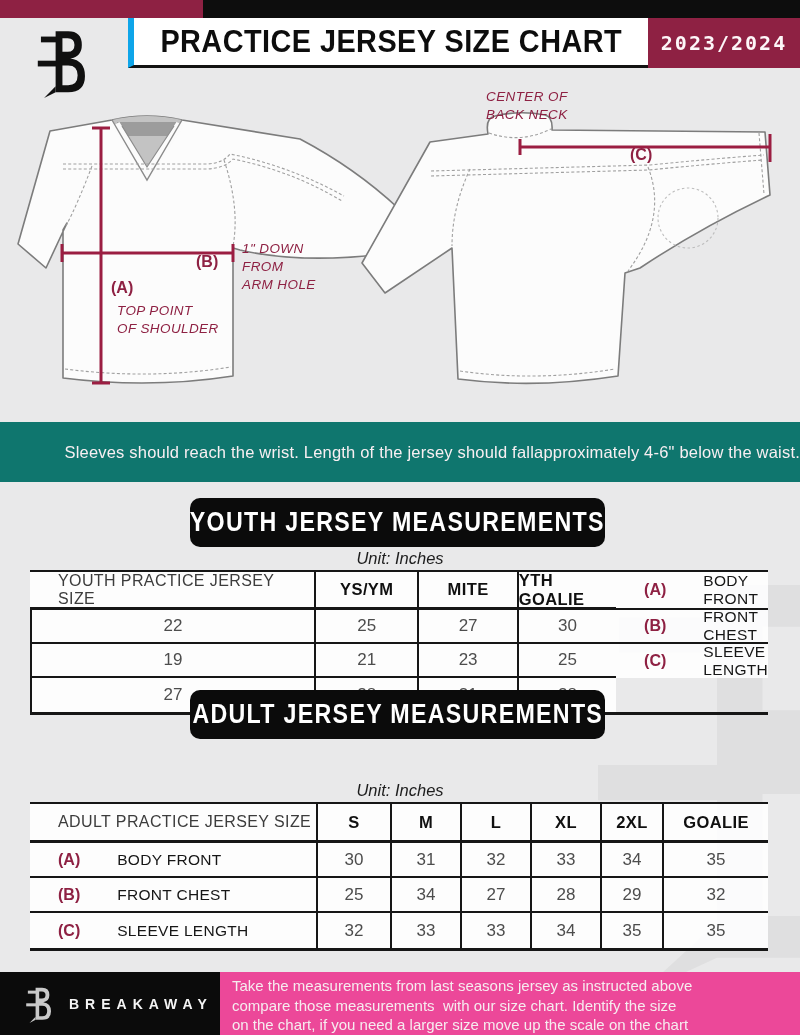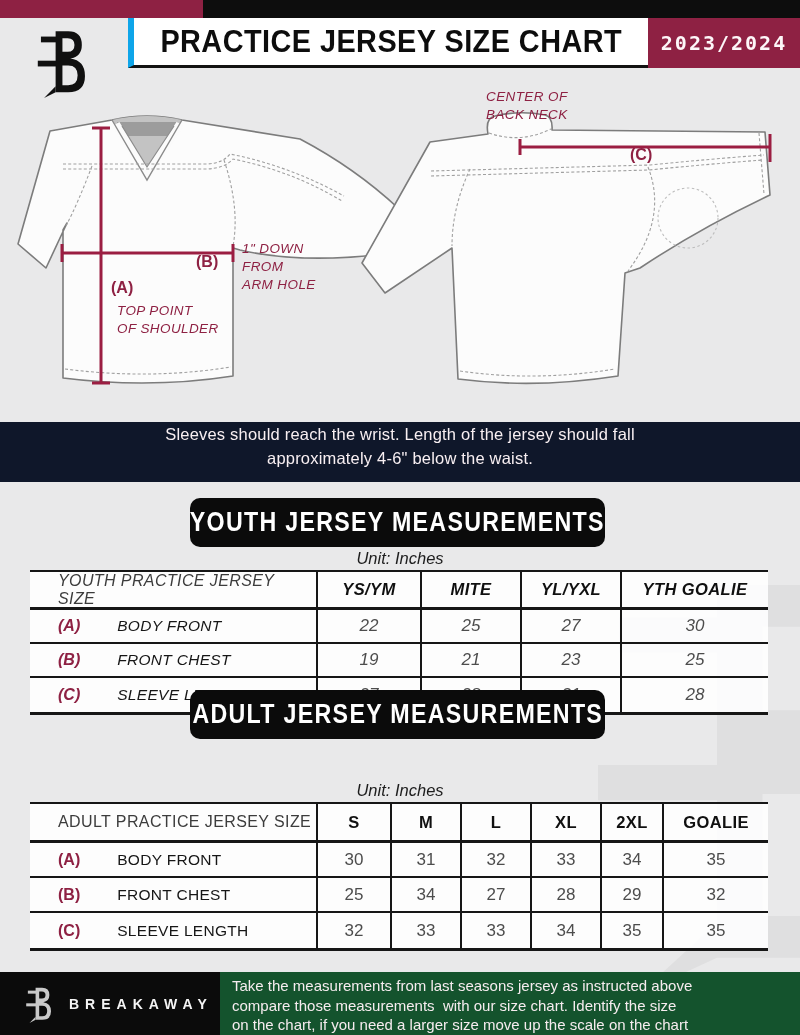--- a/index.html
+++ b/index.html
@@ -18,59 +18,59 @@
               display:flex;align-items:center;justify-content:center;z-index:3;}
   .season-box span{font-family:"DejaVu Sans Mono",monospace;font-weight:bold;font-size:20px;
                    color:#fdf6f8;letter-spacing:2px;}
   .logo-main{position:absolute;left:32px;top:24px;width:64px;height:76px;z-index:4;}
   
   .diagram-svg{position:absolute;left:0;top:68px;z-index:1;}
   .anno{position:absolute;color:#8e2143;z-index:2;}
   .anno .big{font-weight:bold;font-size:16px;font-style:normal;}
   .anno-note{font-style:italic;font-size:13.5px;line-height:18px;letter-spacing:.4px;font-weight:500;}
   
-  .notice{position:absolute;left:0;top:422px;width:800px;height:60px;background:#0f172a;z-index:2;
-          display:flex;flex-direction:column;align-items:center;justify-content:flex-start;}
+  .notice{position:absolute;left:0;top:422px;width:800px;height:60px;background:#0f766e;z-index:2;
+          display:flex;flex-direction:row;align-items:center;justify-content:flex-end;}
   .notice div{color:#f8eff2;font-size:16.5px;line-height:24px;letter-spacing:.2px;}
   
   .pill{position:absolute;left:190px;width:415px;height:49px;background:#0b0b0b;border-radius:10px;
         display:flex;align-items:center;justify-content:center;z-index:2;}
   .pill span{color:#ffffff;font-weight:bold;font-size:27px;letter-spacing:1.5px;
              transform:scaleX(.86);white-space:nowrap;}
   .pill.youth-pill{top:498px;text-align:center;}
   .pill.adult-pill{top:690px;}
   .unit{position:absolute;left:0;width:800px;text-align:center;font-style:italic;font-size:16.5px;
         color:#1d1d1d;z-index:2;}
   .unit.u1{top:549px;} .unit.u2{top:781px;}
   
   .tbl{position:absolute;left:30px;width:738px;display:grid;z-index:2;
        border-top:2px solid #161616;border-bottom:3px solid #161616;}
   .tbl.youth{top:570px;grid-template-columns:286fr 104fr 100fr 100fr 148fr;
-             grid-template-rows:38px 34px 34px 34px;font-style:italic;}
+             grid-template-rows:38px 34px 34px 34px;}
   .tbl.adult{top:802px;grid-template-columns:286fr 74fr 70fr 70fr 70fr 62fr 106fr;
              grid-template-rows:39px 35px 35px 35px;}
   .cell{display:flex;align-items:center;justify-content:center;background:rgba(255,255,255,.88);
         border-bottom:2px solid #161616;box-sizing:border-box;}
   .cell.hrow{border-bottom:3px solid #161616;}
   .cell.last{border-bottom:none;}
   .cell.vline{border-left:2px solid #161616;}
   .cell.labelc{justify-content:flex-start;padding-left:28px;}
   .hdr-label{font-size:16px;color:#3c3c3c;letter-spacing:.4px;}
   .hdr-size{font-weight:bold;font-size:16.5px;color:#101010;letter-spacing:.4px;}
   .num{font-size:17px;color:#4d4d4d;}
   .key{color:#8e2143;font-weight:bold;font-size:16px;margin-right:9px;}
   .rowlabel{font-size:15.5px;color:#161616;letter-spacing:.3px;margin-left:28px;}
   
   .watermark{position:absolute;left:598px;top:540px;width:350px;height:466px;opacity:.55;z-index:0;}
   
   .footer-black{position:absolute;left:0;top:972px;width:220px;height:63px;background:#0b0b0b;z-index:5;
                 display:flex;align-items:center;}
   .footer-logo{width:32px;height:40px;margin-left:24px;}
   .brand{color:#f4f4f4;font-weight:bold;font-size:14px;letter-spacing:6px;margin-left:13px;}
-  .footer-maroon{position:absolute;left:220px;top:972px;width:580px;height:63px;background:#14532d;z-index:5;
+  .footer-maroon{position:absolute;left:220px;top:972px;width:580px;height:63px;background:#ec4899;z-index:5;
                  box-sizing:border-box;padding:4px 10px 0 12px;}
   .footer-maroon div{color:#f6ecef;font-size:15px;line-height:19.5px;white-space:pre;}
 </style>
 </head>
 <body>
 
 <div class="page">
 
   <div class="strip maroon"></div>
   <div class="strip black"></div>
@@ -192,23 +192,20 @@
     <div class="cell hrow labelc">
         <span class="hdr-label">YOUTH PRACTICE JERSEY SIZE</span>
       </div>
     <div class="cell hrow vline">
         <span class="hdr-size">YS/YM</span>
       </div>
     <div class="cell hrow vline">
         <span class="hdr-size">MITE</span>
       </div>
     <div class="cell hrow vline">
-        <span class="hdr-size">YL/YXL</span>
-      </div>
-    <div class="cell hrow vline">
         <span class="hdr-size">YTH GOALIE</span>
       </div>
 
     <div class="cell labelc">
         <span class="key">(A)</span>
         <span class="rowlabel">BODY FRONT</span>
       </div>
     <div class="cell vline">
         <span class="num">22</span>
       </div>

